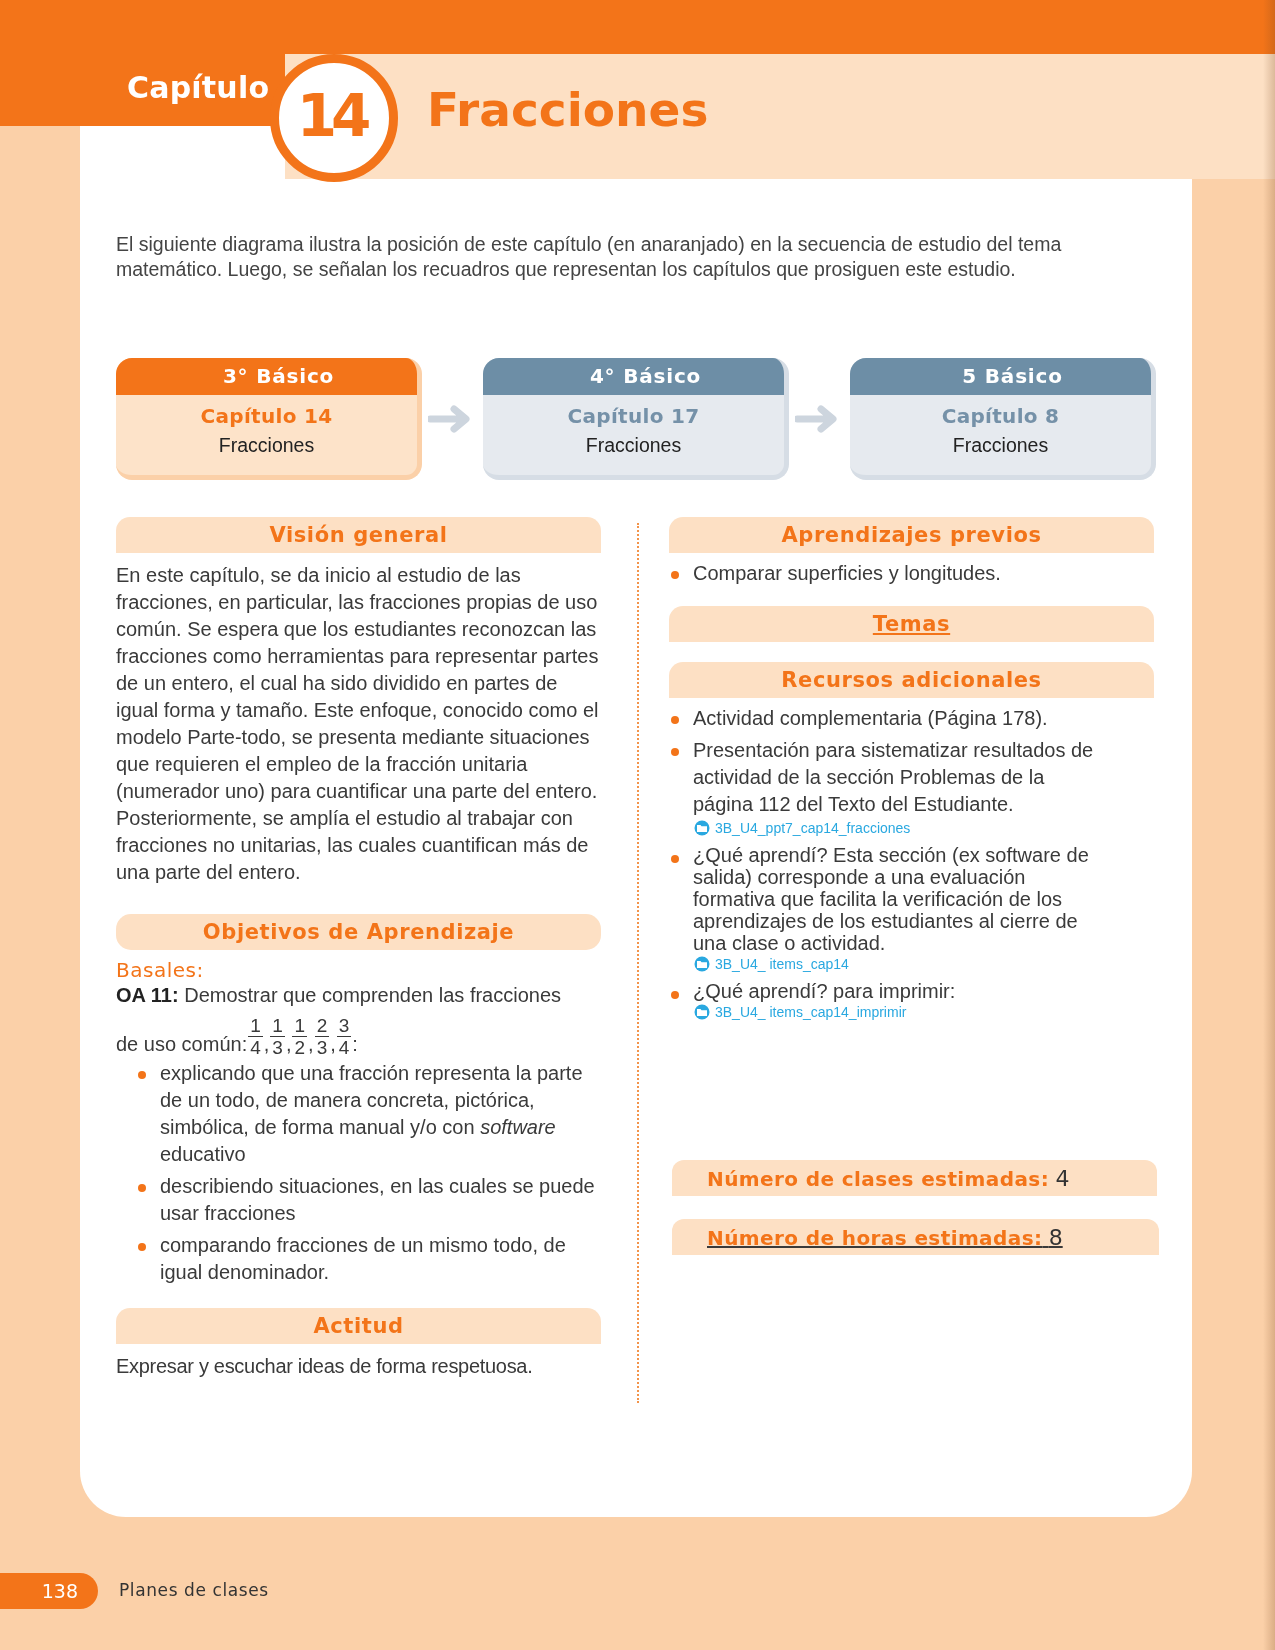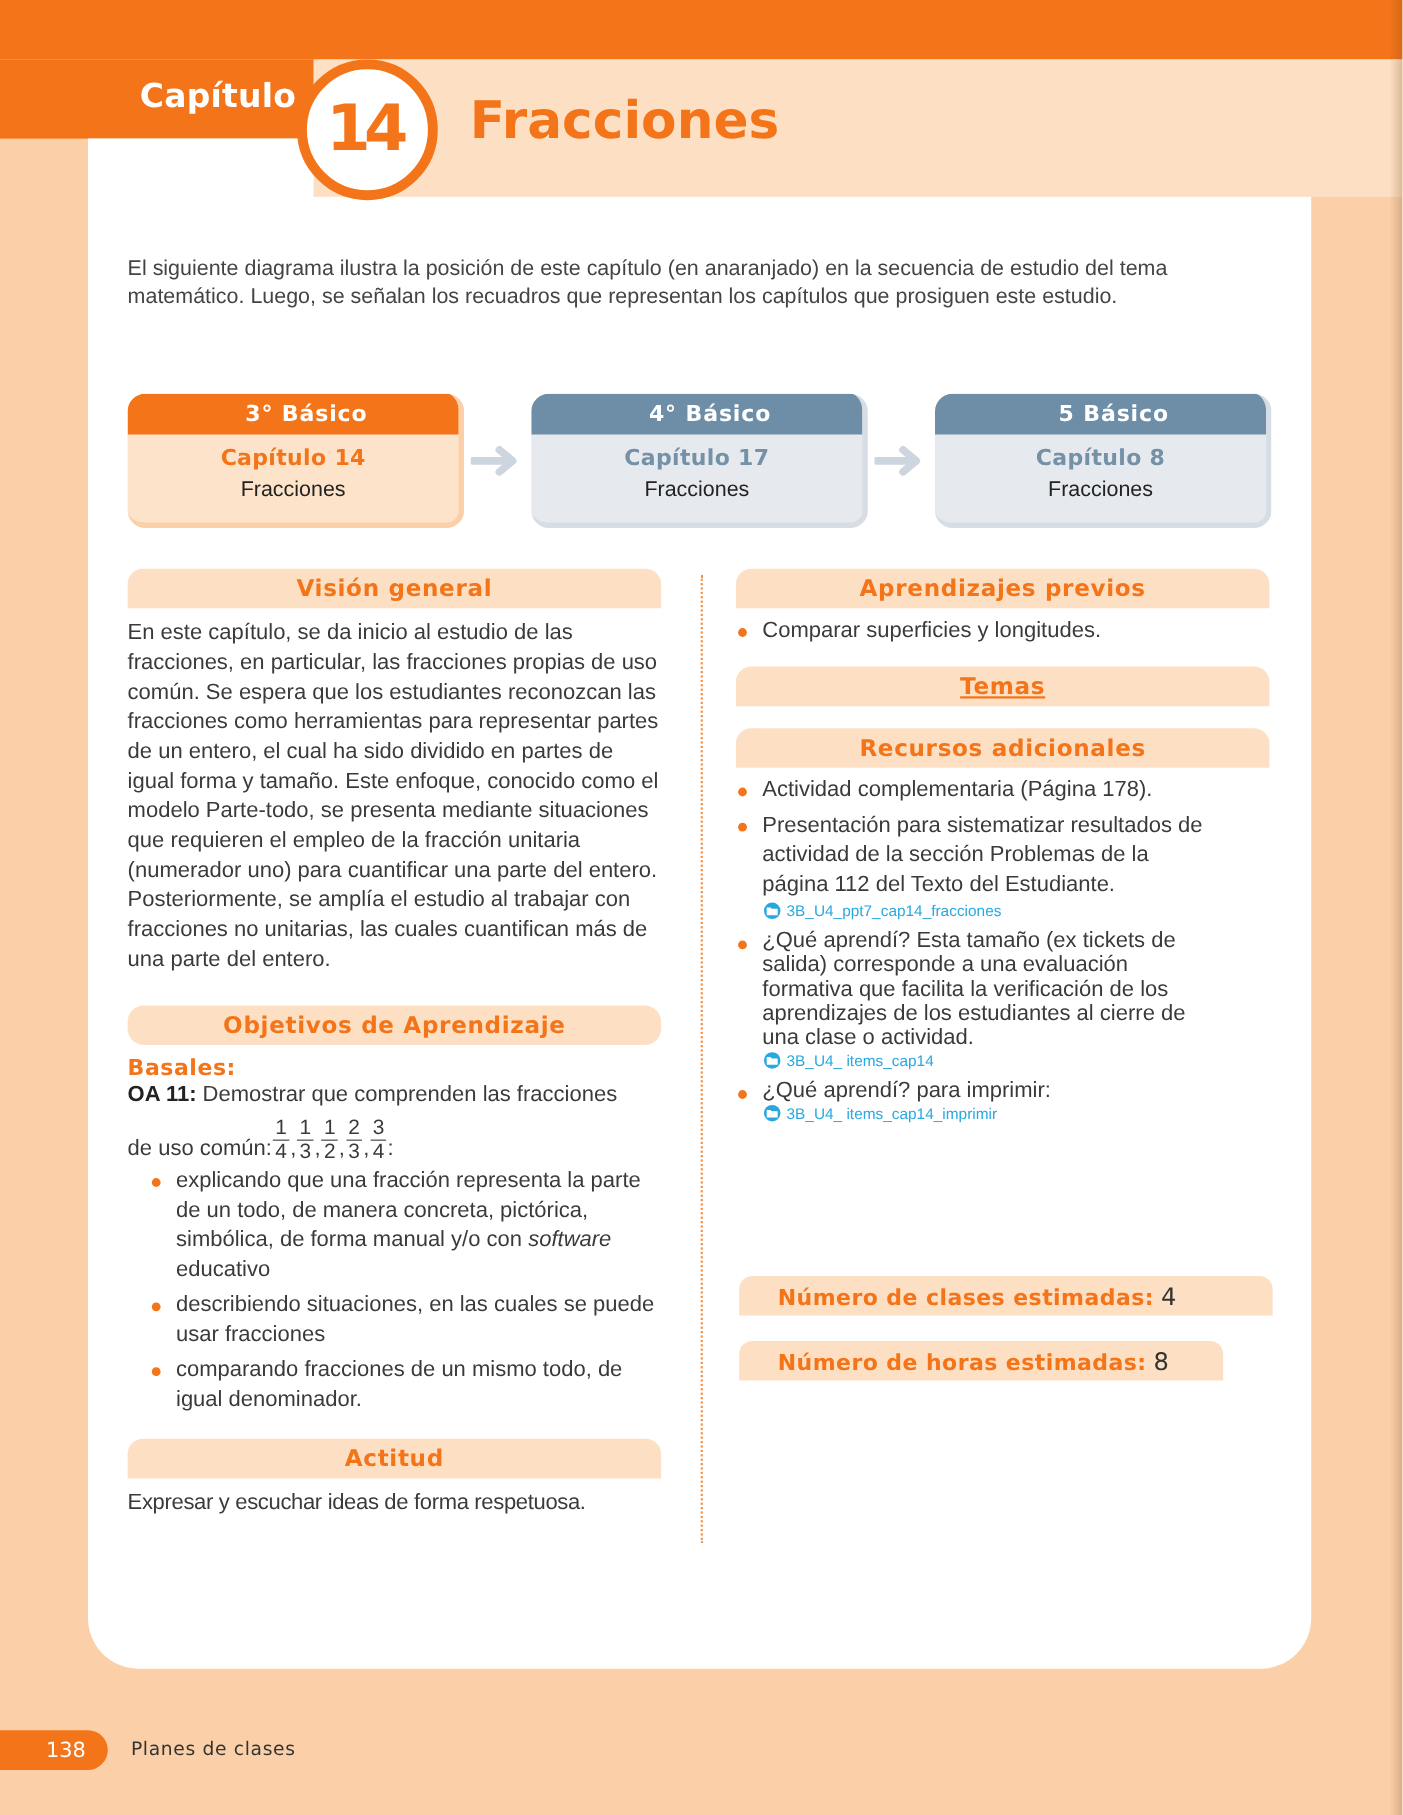--- a/index.html
+++ b/index.html
@@ -87,21 +87,21 @@
     left: 637px; top: 523px; width: 0; height: 880px; border-left: 2px dotted #f3944a;
   }
 
   .stat-bar {
     height: 36px; background: #fde0c4; border-radius: 12px 12px 0 0;
     padding-left: 35px; line-height: 38px; font-size: 20px;
   }
   .stat-bar .lbl { color: #f37419; font-weight: bold; letter-spacing: 0.4px; }
   .stat-bar .val { color: #333; font-size: 22px; }
 
-  .basales { color: #f37419; font-weight: bold; font-size: 20px; letter-spacing: 0.5px; }
+  .basales { color: #f37419; font-weight: normal; font-size: 20px; letter-spacing: 0.5px; }
   .oa-label { font-weight: bold; color: #222; }
   .frac { display: inline-block; vertical-align: middle; text-align: center; font-size: 19px; line-height: 21px; margin: 0 1px; }
   .frac .n { display: block; border-bottom: 1.4px solid #3a3a3a; padding: 0 2px; }
   .frac .d { display: block; padding: 0 2px; }
 
   .footer-pill {
     left: 0; top: 1573px; width: 98px; height: 36px; background: #f37419;
     border-radius: 0 18px 18px 0; color: #fff; font-size: 19px; line-height: 36px;
     text-align: right; padding-right: 20px;
   }
@@ -208,21 +208,21 @@
       <span>Presentación para sistematizar resultados de actividad de la sección Problemas de la página 112 del Texto del Estudiante.</span>
       <div class="res-link">
         <svg class="folder-icon" viewBox="0 0 18 16">
             <circle cx="9" cy="8" r="7.5" fill="#29a8e0"></circle>
             <path d="M4 5 h3.5 l1 1.2 h5.5 v5.8 h-10 z" fill="#fff"></path>
           </svg>
         <span>3B_U4_ppt7_cap14_fracciones</span>
       </div>
     </li>
     <li style="margin-bottom:7px; line-height:22px;">
-      <span>¿Qué aprendí? Esta tamaño (ex tickets de salida) corresponde a una evaluación formativa que facilita la verificación de los aprendizajes de los estudiantes al cierre de una clase o actividad.</span>
+      <span>¿Qué aprendí? Esta sección (ex software de salida) corresponde a una evaluación formativa que facilita la verificación de los aprendizajes de los estudiantes al cierre de una clase o actividad.</span>
       <div class="res-link">
         <svg class="folder-icon" viewBox="0 0 18 16">
             <circle cx="9" cy="8" r="7.5" fill="#29a8e0"></circle>
             <path d="M4 5 h3.5 l1 1.2 h5.5 v5.8 h-10 z" fill="#fff"></path>
           </svg>
         <span>3B_U4_ items_cap14</span>
       </div>
     </li>
     <li style="line-height:22px;">
       <span>¿Qué aprendí? para imprimir:</span>
@@ -234,19 +234,19 @@
         <span>3B_U4_ items_cap14_imprimir</span>
       </div>
     </li>
   </ul>
 </div>
 
 <div class="abs stat-bar" style="left:672px; top:1160px; width:485px;">
   <span class="lbl">Número de clases estimadas:</span>
   <span class="val">4</span>
 </div>
-<div class="abs stat-bar" style="left:672px; top:1219px; width:440px;">
+<div class="abs stat-bar" style="left:672px; top:1219px; width:487px;text-decoration:underline;">
   <span class="lbl">Número de horas estimadas:</span>
   <span class="val">8</span>
 </div>
 
 <div class="abs footer-pill">138</div>
 <div class="abs footer-label">Planes de clases</div>
 
 </body></html>

